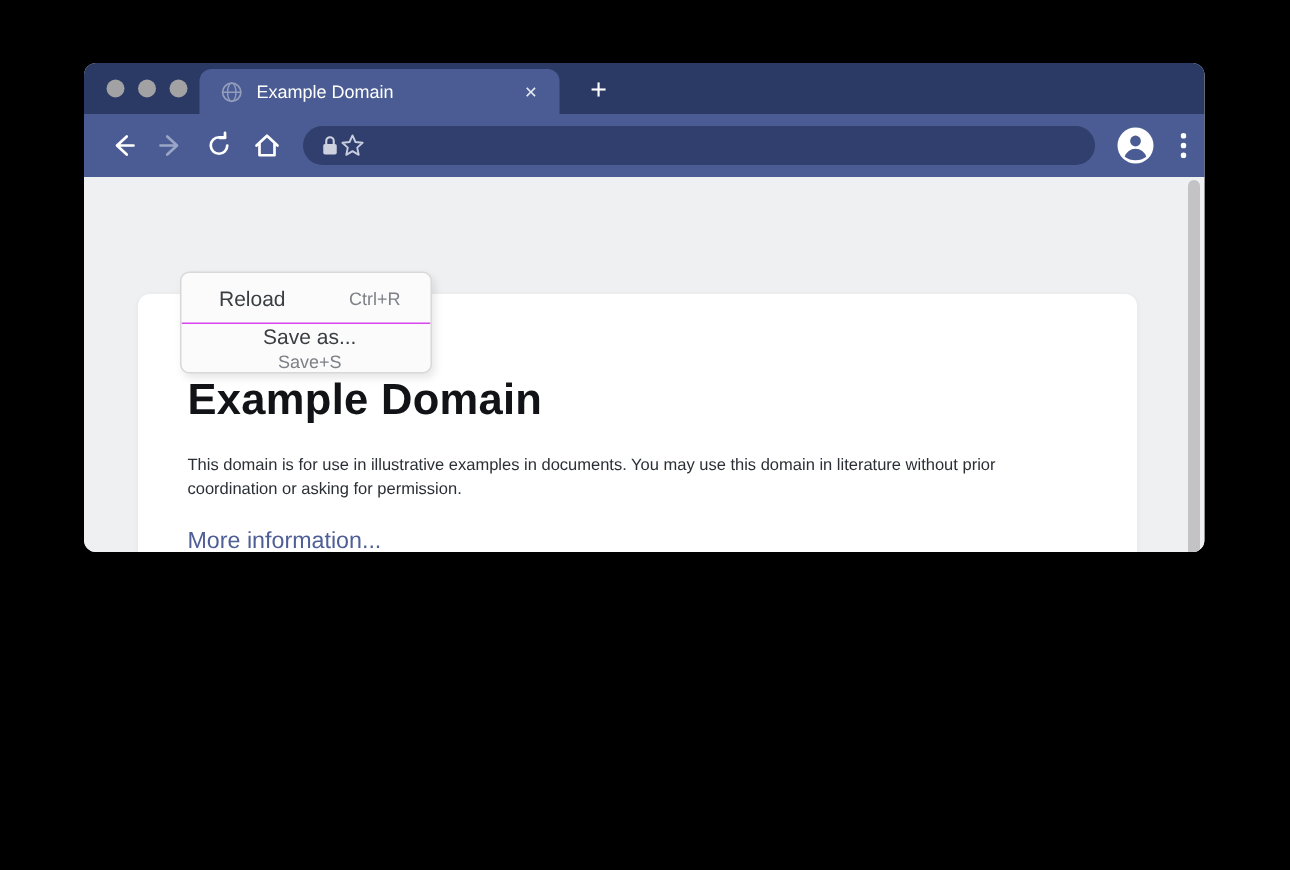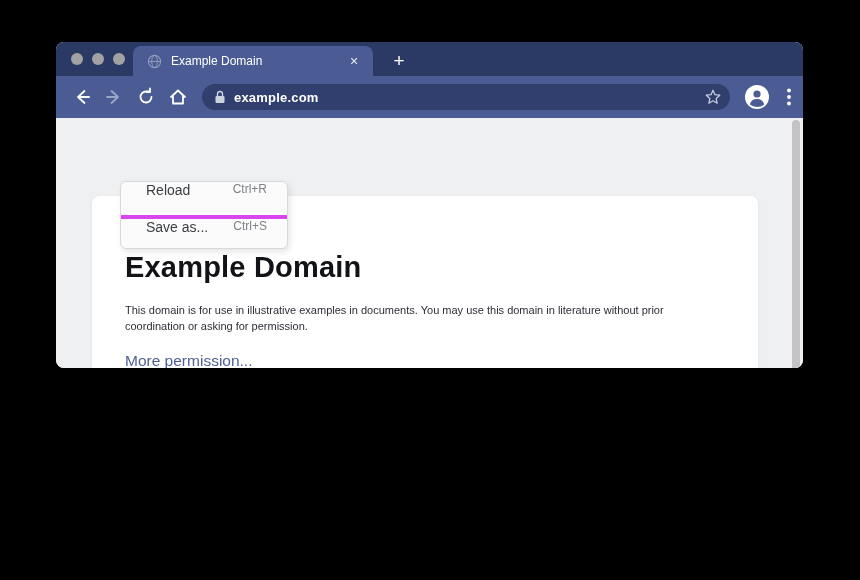--- a/index.html
+++ b/index.html
@@ -177,25 +177,25 @@
     width: 168px;
     background: #fbfbfb;
     border: 1px solid #d8d8d8;
     border-radius: 6px;
     box-shadow: 2px 3px 6px rgba(0,0,0,0.10);
     overflow: hidden;
   }
   .menu-item {
     height: 33px;
     display: flex;
-    align-items: flex-start;
+    align-items: center;
     justify-content: space-between;
     padding: 0 20px 0 25px;
   }
-  .menu-item + .menu-item { border-top: 4px solid #d946ef; }
+  .menu-item + .menu-item { border-top: 1px solid #d946ef; flex-direction: column; }
   .menu-label { font-size: 14px; color: #3a3d42; }
   .menu-shortcut { font-size: 12px; color: #7d8086; }
 
   
   .scrollbar-thumb {
     position: absolute;
     right: 3px; top: 2px;
     width: 8px; height: 372px;
     border-radius: 4px;
     background: #c3c3c5;
@@ -247,21 +247,20 @@
       <svg width="20" height="20" viewBox="0 0 20 20">
         <path d="M3 10 L10 3.5 L17 10 M5 8.5 V16.5 H15 V8.5" fill="none" stroke="#ffffff" stroke-width="1.8" stroke-linecap="round" stroke-linejoin="round"></path>
       </svg>
     </div>
 
     <div class="addressbar">
       <svg width="12" height="14" viewBox="0 0 12 14">
         <rect x="1.5" y="6" width="9" height="7" rx="1.2" fill="#cdd2de"></rect>
         <path d="M3.5 6 V4 a2.5 2.5 0 0 1 5 0 V6" fill="none" stroke="#cdd2de" stroke-width="1.4"></path>
       </svg>
-      <span class="url-text">example.com</span>
       <svg width="18" height="18" viewBox="0 0 20 20">
         <path d="M10 2.5 L12.2 7.4 L17.5 8 L13.5 11.6 L14.6 16.9 L10 14.2 L5.4 16.9 L6.5 11.6 L2.5 8 L7.8 7.4 Z" fill="none" stroke="#c8cede" stroke-width="1.4" stroke-linejoin="round"></path>
       </svg>
     </div>
 
     <div class="avatar-btn">
       <svg width="26" height="26" viewBox="0 0 26 26">
         <circle cx="13" cy="13" r="12" fill="#ffffff"></circle>
         <circle cx="13" cy="10" r="3.6" fill="#4a5c93"></circle>
         <path d="M5.8 20.5 a7.5 7.5 0 0 1 14.4 0 a12 12 0 0 1 -14.4 0 Z" fill="#4a5c93"></path>
@@ -275,30 +274,30 @@
         <circle cx="2" cy="15.5" r="1.9" fill="#ffffff"></circle>
       </svg>
     </div>
   </div>
 
   <div class="content">
 
     <div class="card">
       <h1 class="page-heading">Example Domain</h1>
       <p class="page-body">This domain is for use in illustrative examples in documents. You may use this domain in literature without prior coordination or asking for permission.</p>
-      <a class="page-link" href="#">More permission...</a>
+      <a class="page-link" href="#">More information...</a>
     </div>
 
     <div class="context-menu">
       <div class="menu-item">
         <span class="menu-label">Reload</span>
         <span class="menu-shortcut">Ctrl+R</span>
       </div>
       <div class="menu-item">
         <span class="menu-label">Save as...</span>
-        <span class="menu-shortcut">Ctrl+S</span>
+        <span class="menu-shortcut">Save+S</span>
       </div>
     </div>
 
     <div class="scrollbar-thumb"></div>
   </div>
 
 </div>
 
 </body></html>

